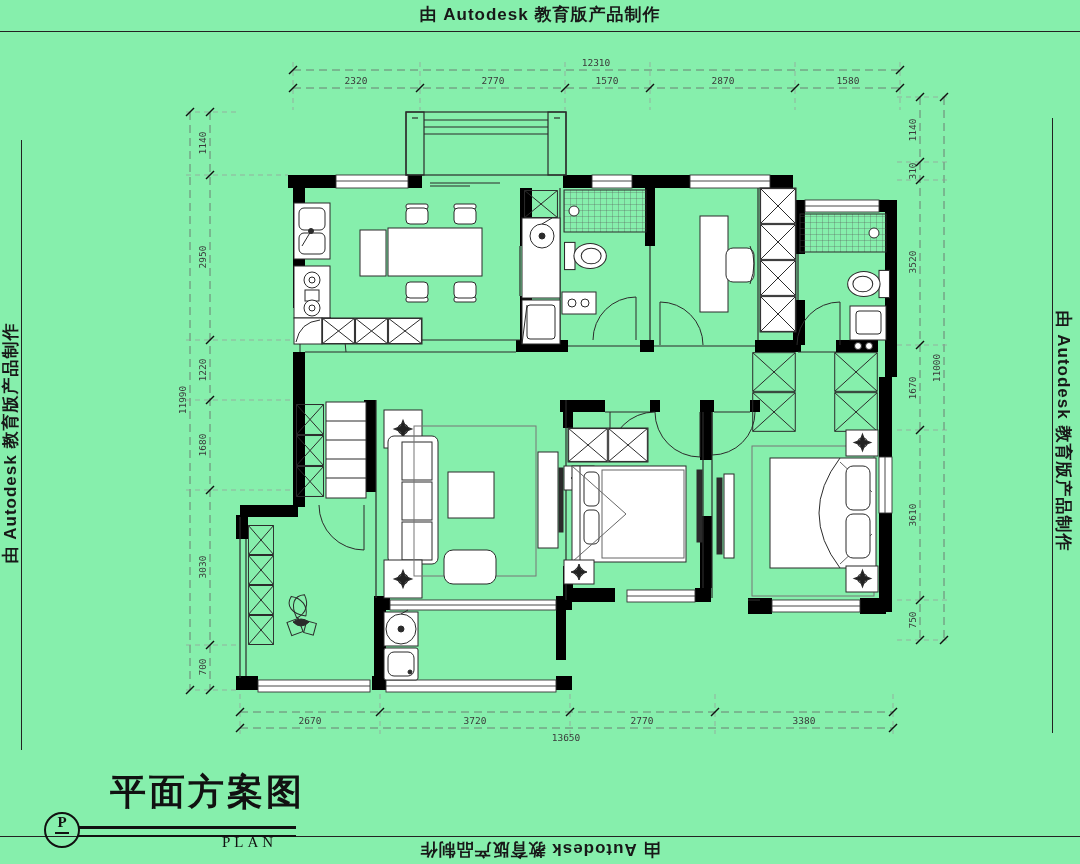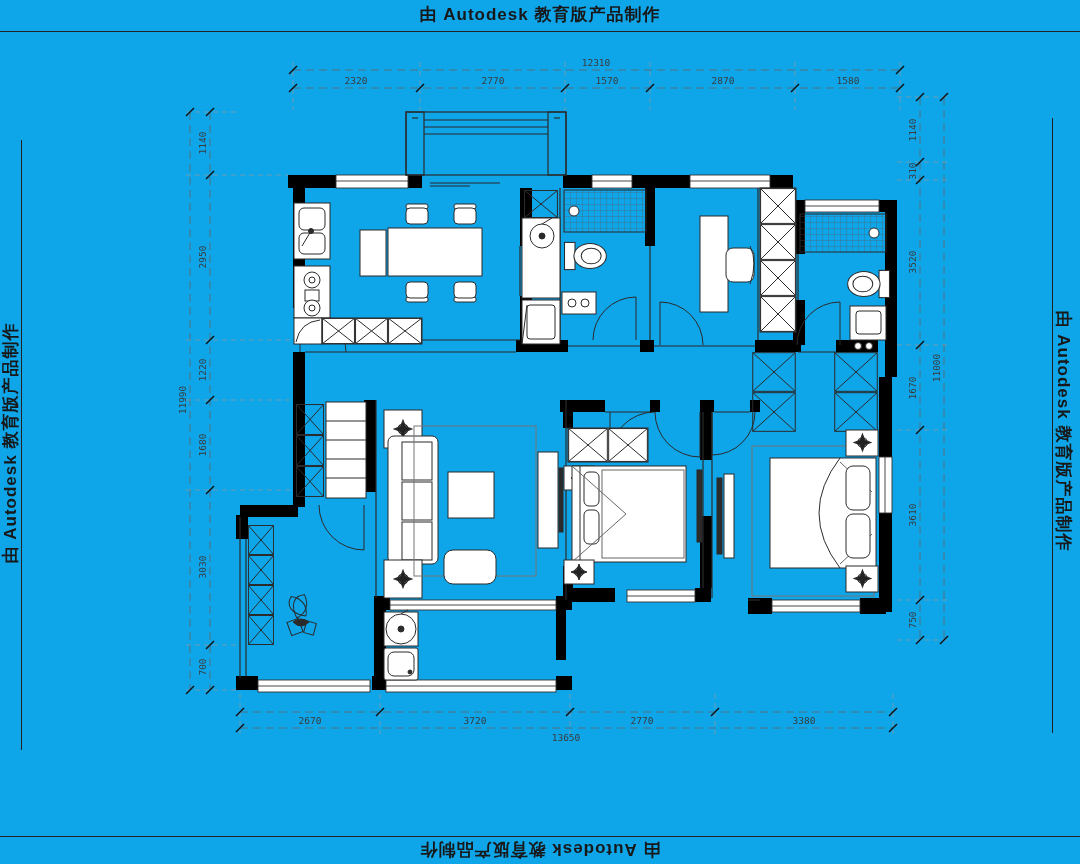--- a/index.html
+++ b/index.html
@@ -1,16 +1,16 @@
 <!DOCTYPE html>
 <html><head>
 <meta charset="utf-8">
 <style>
   html,body{margin:0;padding:0;background:#fff;}
-  .page{position:relative;width:1080px;height:864px;background:#0ea5e9;overflow:hidden;
+  .page{position:relative;width:1080px;height:864px;background:#86efac;overflow:hidden;
         font-family:"Liberation Sans",sans-serif;}
   .wm{position:absolute;font-family:"Liberation Sans",sans-serif;font-weight:700;
       font-size:17px;color:#181818;letter-spacing:1px;white-space:nowrap;text-align:center;}
   .wm-top{left:0;top:3px;width:1080px;}
   .wm-bottom{left:0;top:838px;width:1080px;transform:rotate(180deg);}
   .wm-left{left:-140px;top:432px;width:300px;height:22px;transform:rotate(-90deg);}
   .wm-right{left:914px;top:420px;width:300px;height:22px;transform:rotate(90deg);}
   .rule{position:absolute;background:#222;}
   .rule-top{left:0;top:31px;width:1080px;height:1px;}
   .rule-bottom{left:0;top:836px;width:1080px;height:1px;}
@@ -445,14 +445,23 @@
       <text class="dimtxt" text-anchor="middle" x="916" y="171" transform="rotate(-90 916 171)">310</text>
       <text class="dimtxt" text-anchor="middle" x="916" y="262" transform="rotate(-90 916 262)">3520</text>
       <text class="dimtxt" text-anchor="middle" x="916" y="388" transform="rotate(-90 916 388)">1670</text>
       <text class="dimtxt" text-anchor="middle" x="916" y="515" transform="rotate(-90 916 515)">3610</text>
       <text class="dimtxt" text-anchor="middle" x="916" y="620" transform="rotate(-90 916 620)">750</text>
       <text class="dimtxt" text-anchor="middle" x="940" y="368" transform="rotate(-90 940 368)">11000</text>
     </g>
   </svg>
 
   
+  <div class="title-block">
+    <div class="tb-title">平面方案图</div>
+    <div class="tb-circle">
+      <span class="p">P</span>
+      <span class="underp"></span>
+    </div>
+    <div class="tb-line"></div>
+    <div class="tb-plan">PLAN</div>
+  </div>
 
 </div>
 
 </body></html>

